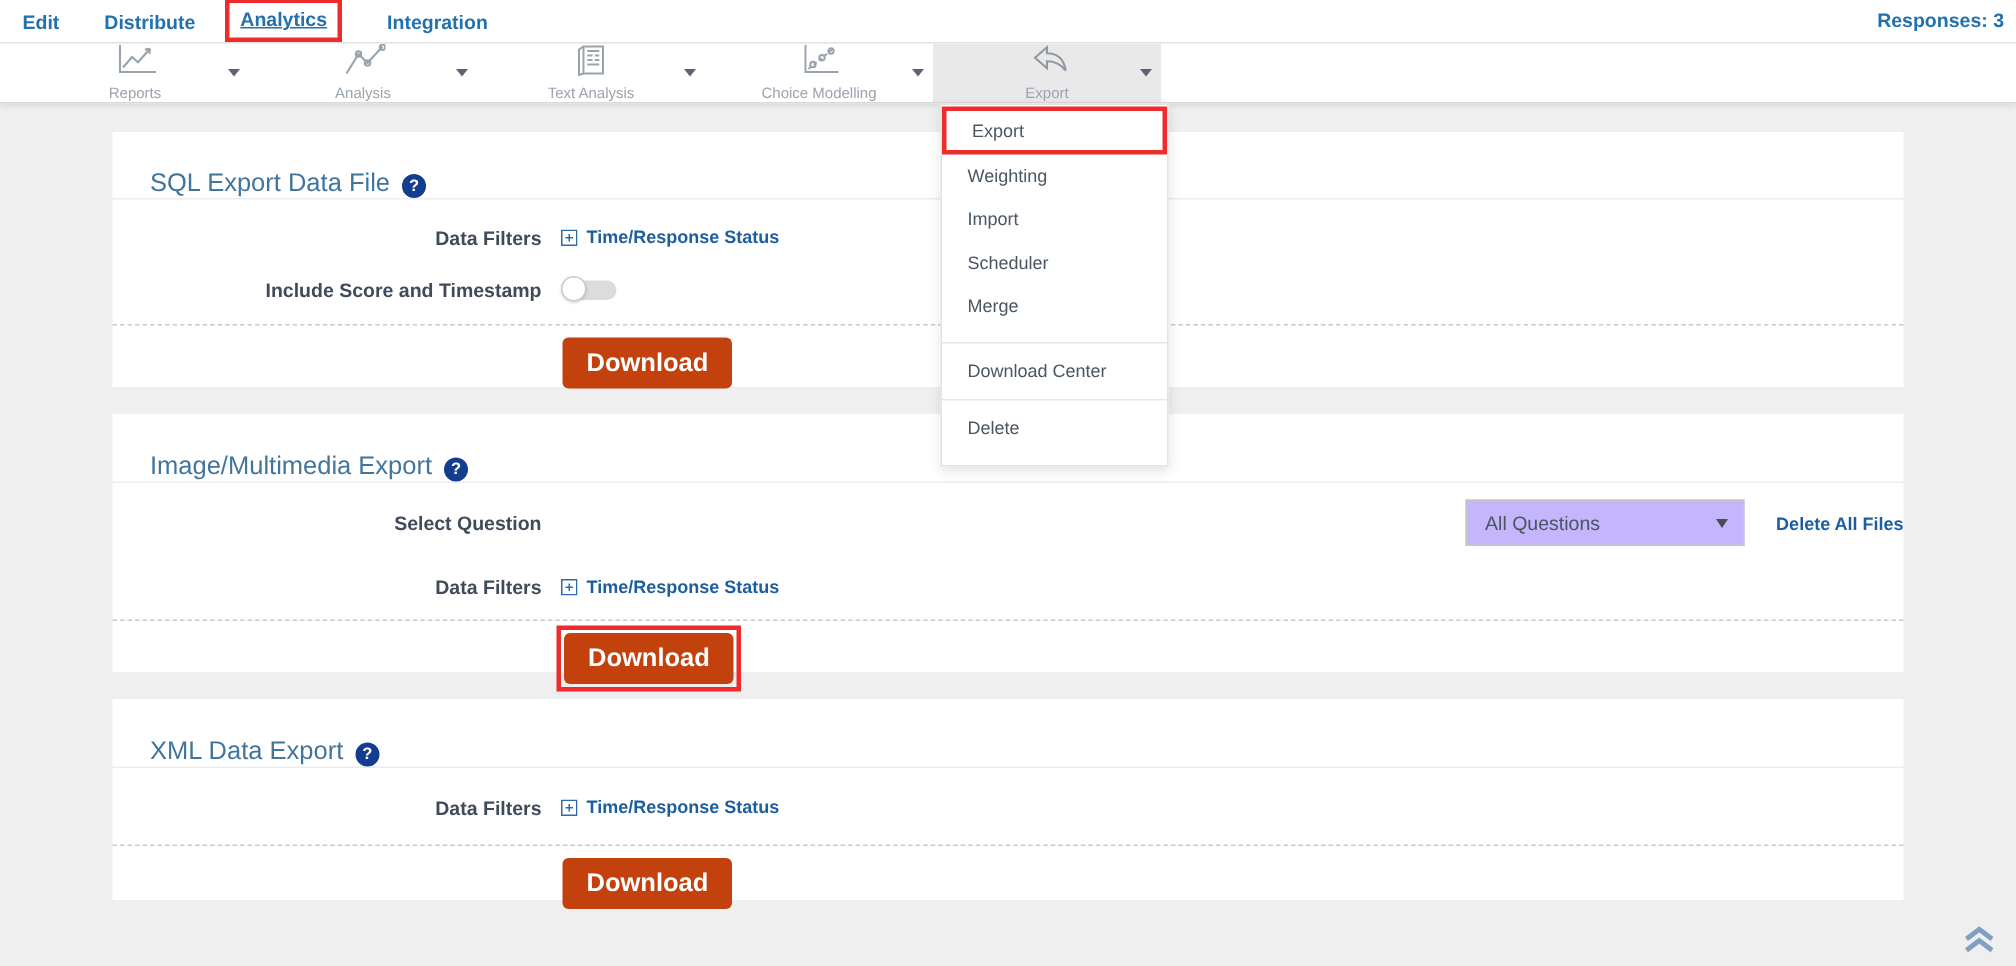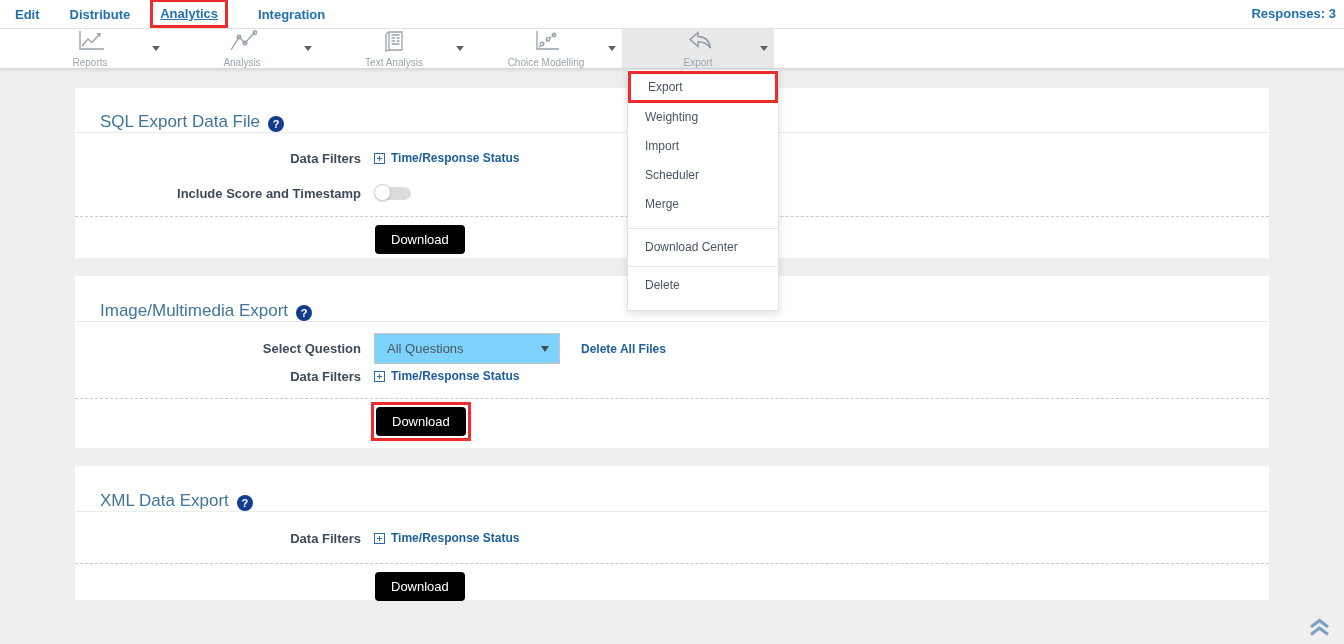--- a/index.html
+++ b/index.html
@@ -41,33 +41,33 @@
   .card-title { font-size:17px; color:#41759c; }
   .help-badge { display:inline-flex; align-items:center; justify-content:center; width:16px; height:16px;
                 border-radius:50%; background:#143d8f; color:#ffffff; font-size:11px; font-weight:bold;
                 margin-left:8px; cursor:pointer; }
   .form-row { display:flex; align-items:center; min-height:22px; }
   .form-label { width:286px; text-align:right; font-size:13px; font-weight:bold; color:#3f4b5a; flex:0 0 286px; }
   .form-content { margin-left:13px; display:flex; align-items:center; }
   .tr-link { display:inline-flex; align-items:center; font-size:12px; font-weight:bold; color:#1d5f9e; cursor:pointer; }
   .tr-link svg { margin-right:6px; }
   .dashed-sep { border-top:1px dashed #c9c9c9; }
-  .btn-blue { display:inline-block; background:#000000; color:#ffffff; font-size:13px; font-weight:normal;
+  .btn-blue { display:inline-block; background:#c2410c; color:#ffffff; font-size:17px; font-weight:bold;
               border:none; border-radius:4px; padding:7px 16px; cursor:pointer; font-family:"Liberation Sans",sans-serif; }
   .btn-row { padding:8px 0 10px 300px; }
   .red-frame { display:inline-block; border:3px solid #ee2c2c; padding:2px; }
 
   
   .toggle { position:relative; width:38px; height:18px; cursor:pointer; }
   .toggle-track { position:absolute; left:5px; top:3px; width:32px; height:13px; background:#dcdcdc; border-radius:7px; }
   .toggle-knob { position:absolute; left:0; top:0; width:17px; height:17px; background:#fff;
                  border:1px solid #c9c9c9; border-radius:50%; box-shadow:0 1px 2px rgba(0,0,0,0.15); }
 
   
-  .select-box { position:relative; width:186px; height:31px; border:1px solid #c6c6c6; background:#7dd3fc;
+  .select-box { position:relative; width:186px; height:31px; border:1px solid #c6c6c6; background:#c4b5fd;
                 display:flex; align-items:center; padding-left:12px; font-size:13px; color:#4a5560; cursor:pointer; }
   .select-caret { position:absolute; right:10px; top:12px; width:0; height:0;
                   border-left:4px solid transparent; border-right:4px solid transparent; border-top:6px solid #444c55; }
   .link-plain { font-size:12px; font-weight:bold; color:#1d5f9e; cursor:pointer; margin-left:21px; }
 
   .scroll-top { position:absolute; right:13px; bottom:3px; cursor:pointer; z-index:15; }
 </style>
 </head>
 <body>
 
@@ -202,21 +202,21 @@
       </div>
     </div>
   </div>
 
   <div class="card" style="top:276px; height:172px;">
     <div class="card-title-row" style="height:46px;">
       <span class="card-title">Image/Multimedia Export</span>
       <span class="help-badge">?</span>
     </div>
     <div style="padding-top:11px;">
-      <div class="form-row" style="margin-bottom:1px;">
+      <div class="form-row" style="margin-bottom:16px;justify-content:space-between;">
         <span class="form-label">Select Question</span>
         <span class="form-content">
           <span class="select-box">
             <span>All Questions</span>
             <span class="select-caret"></span>
           </span>
           <span class="link-plain">Delete All Files</span>
         </span>
       </div>
       <div class="form-row" style="margin-bottom:11px;">

